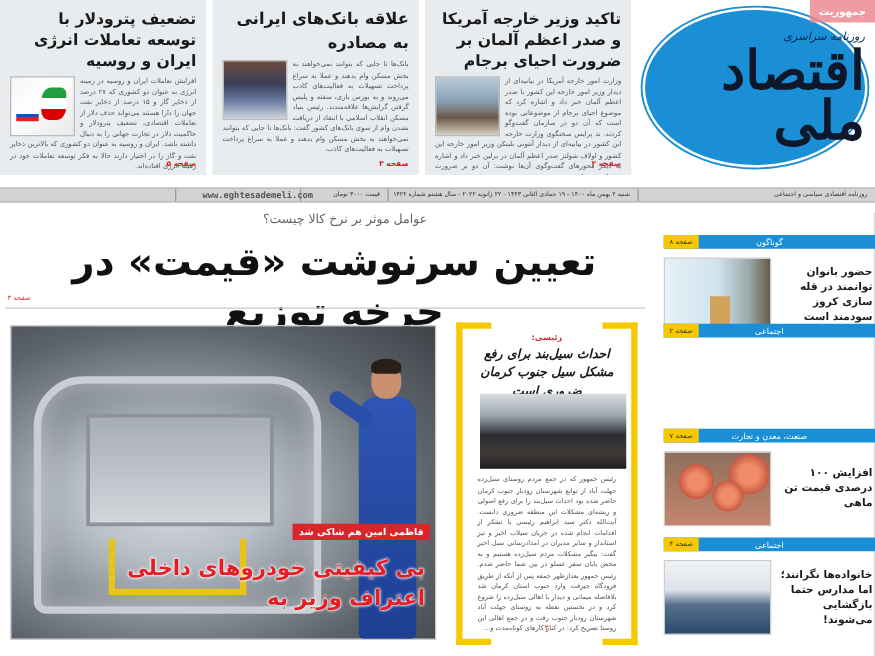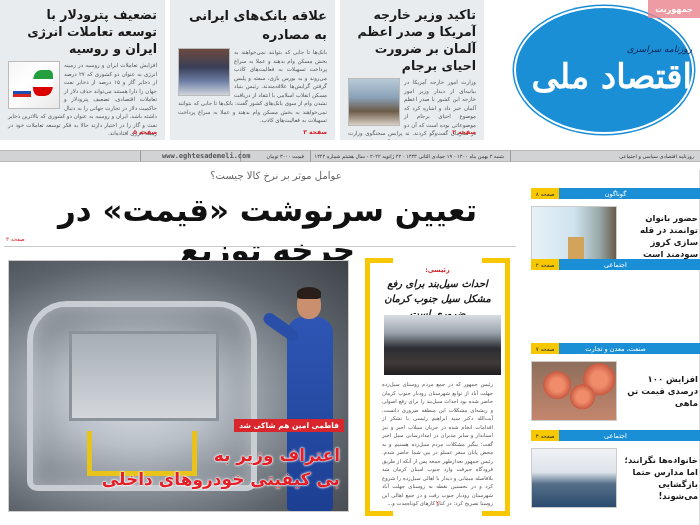--- a/index.html
+++ b/index.html
@@ -17,21 +17,21 @@
   .photo-flag { background: linear-gradient(135deg, #f5f5f5 0%, #fff 40%, #e8e8e8 100%); position: relative; }
   .photo-flag::before { content: ""; position: absolute; left: 4px; top: 26px; width: 18px; height: 9px; background: linear-gradient(#fff 33%, #1f4fb5 33%, #1f4fb5 66%, #d22 66%); }
   .photo-flag::after { content: ""; position: absolute; right: 6px; top: 8px; width: 20px; height: 26px; background: linear-gradient(#239f40 33%, #fff 33%, #fff 66%, #da0000 66%); border-radius: 40% 20% 40% 30%; }
   .photo-bank { background: linear-gradient(180deg, #6b4a3f 0%, #3a3f57 40%, #6d7ea6 70%, #cfd4dc 100%); }
   .photo-meeting { background: linear-gradient(180deg, #b8cad8 0%, #8aa2b8 40%, #6c5a48 70%, #d8d0c4 100%); }
 
   
   .logo-wrap { position: absolute; left: 510px; top: 0; width: 190px; height: 140px; }
   .logo-oval { position: absolute; left: 4px; top: 6px; width: 180px; height: 128px; border-radius: 50%; background: #1b8fd6; border: 2px solid #fff; box-shadow: 0 0 0 1.5px #1b8fd6; display: flex; align-items: flex-start; justify-content: center; flex-direction: column; }
   .logo-sub { color: #0d2350; font-family: "DejaVu Serif", serif; font-style: italic; font-size: 9px; margin-bottom: 2px; }
-  .logo-main { color: #ffffff; font-family: "DejaVu Serif", serif; font-weight: bold; font-size: 34px; line-height: 40px; letter-spacing: 1px; }
+  .logo-main { color: #0f172a; font-family: "DejaVu Serif", serif; font-weight: bold; font-size: 43px; line-height: 40px; letter-spacing: 1px; }
   .logo-tag { position: absolute; right: 0; top: 0; width: 52px; height: 18px; background: rgba(235,130,140,0.8); color: #fff; font-size: 8px; font-weight: bold; display: flex; align-items: center; justify-content: center; }
 
   
   .info-bar { position: absolute; left: 0; top: 150px; width: 700px; height: 12px; background: #d2d3d5; border-top: 1px solid #b7b8ba; border-bottom: 1px solid #b7b8ba; display: flex; align-items: center; font-size: 5px; color: #333; }
   .info-bar .cell { padding: 0 6px; border-left: 1px solid #999; height: 100%; display: flex; align-items: center; white-space: nowrap; }
   .info-bar .url { direction: ltr; font-family: "DejaVu Sans Mono", monospace; font-size: 7px; font-weight: bold; color: #555; }
 
   
   .kicker { position: absolute; left: 16px; top: 170px; width: 520px; text-align: center; font-size: 10px; color: #666; }
   .headline { position: absolute; left: 20px; top: 190px; width: 495px; text-align: center; font-family: "DejaVu Sans", sans-serif; font-weight: bold; font-size: 31px; line-height: 40px; color: #111; letter-spacing: -1px; }
@@ -75,21 +75,21 @@
   .ph-event::after { content: ""; position: absolute; left: 36px; top: 30px; width: 16px; height: 26px; background: #d2a35b; }
   .ph-truck { background: linear-gradient(90deg, #c9cacb 0%, #a3a5a7 50%, #7b6f65 75%, #d3cfc9 100%); }
   .ph-fish { background: radial-gradient(circle at 30% 40%, #f08c6a 10%, #c95b43 20%, transparent 21%), radial-gradient(circle at 60% 60%, #f08c6a 10%, #c95b43 20%, transparent 21%), radial-gradient(circle at 80% 30%, #f08c6a 10%, #c95b43 20%, transparent 21%), linear-gradient(#8d6f5d, #c4866d); }
   .ph-class { background: linear-gradient(180deg, #f0f2f5 0%, #dde3ea 40%, #56708a 60%, #2b4a6e 100%); }
 </style>
 </head>
 <body>
 
 <div class="top-band">
 
-  <div class="teaser" style="left:340px; width:144px;">
+  <div class="teaser" style="left:340px; width:165px;">
     <div class="t-title">تاکید وزیر خارجه آمریکا و صدر اعظم آلمان بر ضرورت احیای برجام</div>
     <div class="t-body">
       <div class="t-photo photo-meeting"></div>
       <span>وزارت امور خارجه آمریکا در بیانیه‌ای از دیدار وزیر امور خارجه این کشور با صدر اعظم آلمان خبر داد و اشاره کرد که موضوع احیای برجام از موضوعاتی بوده است که آن دو در سازمان گفت‌وگو کردند. ند پرایس سخنگوی وزارت خارجه این کشور در بیانیه‌ای از دیدار آنتونی بلینکن وزیر امور خارجه این کشور و اولاف شولتز صدر اعظم آلمان در برلین خبر داد و اشاره به دیگر محورهای گفت‌وگوی آن‌ها نوشت: آن دو بر ضرورت دستیابی به توافقی...</span>
     </div>
     <div class="t-page">صفحه ۲</div>
   </div>
 
   <div class="teaser" style="left:170px; width:165px;">
     <div class="t-title" style="font-size:13px;line-height:19px;">علاقه بانک‌های ایرانی به مصادره</div>
@@ -136,22 +136,22 @@
   <div class="car-inner"></div>
   <div class="yellow-jig"></div>
   <div class="worker">
     <div class="body"></div>
     <div class="arm"></div>
     <div class="head"></div>
     <div class="hair"></div>
   </div>
   <div class="photo-badge">فاطمی امین هم شاکی شد</div>
   <div class="photo-headline">
+    <div>بی کیفیتی خودروهای داخلی</div>
     <div>اعتراف وزیر به</div>
-    <div>بی کیفیتی خودروهای داخلی</div>
   </div>
 </div>
 
 <div class="yellow-box">
   <div class="yb-top-l"></div>
     <div class="yb-top-r"></div>
   <div class="yb-bot-l"></div>
     <div class="yb-bot-r"></div>
   <div class="yb-kicker">رئیسی:</div>
   <div class="yb-title">احداث سیل‌بند برای رفع مشکل سیل جنوب کرمان ضروری است</div>

